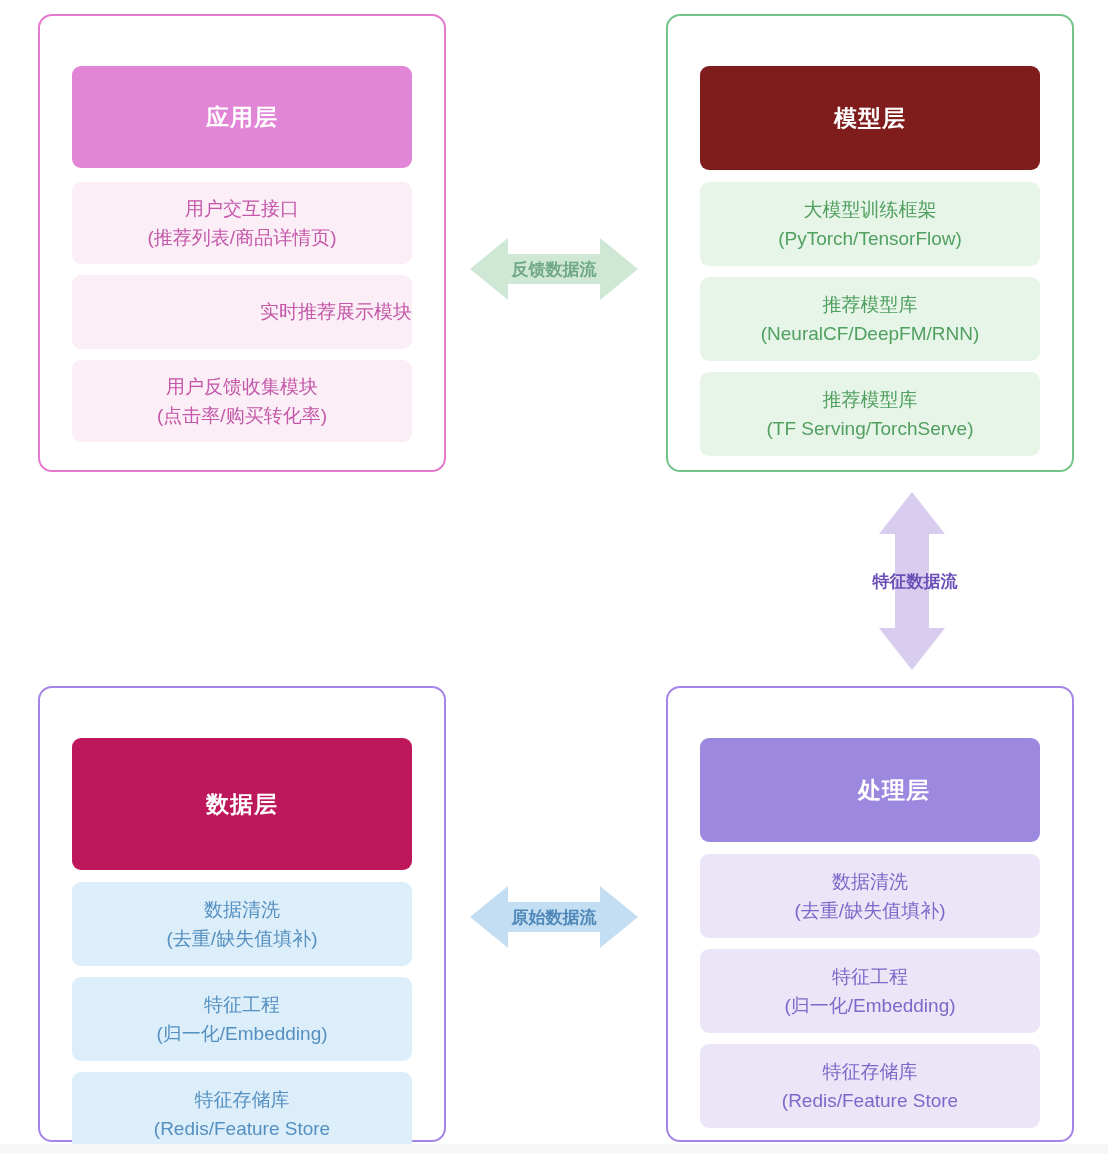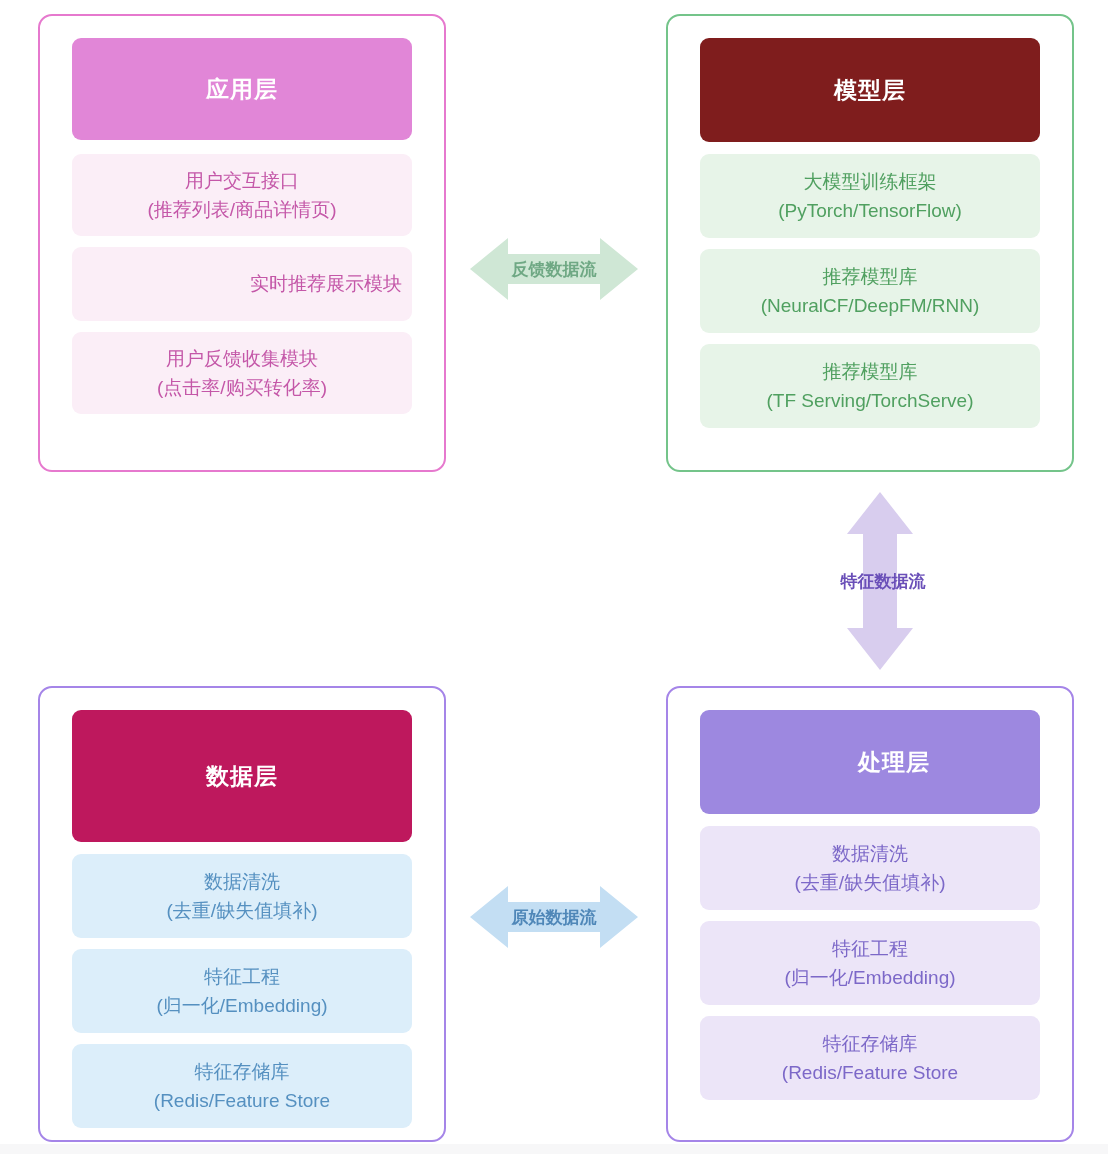--- a/index.html
+++ b/index.html
@@ -50,33 +50,34 @@
   .panel-header {
     border-radius: 9px;
     color: #ffffff;
     font-size: 23px;
     font-weight: bold;
     letter-spacing: 1px;
     display: flex;
     align-items: center;
     justify-content: center;
     flex: 0 0 auto;
+    margin-top: 28px;
   }
   .panel-app   .panel-header { background: #e186d7; height: 102px; margin-bottom: 14px; }
   .panel-model .panel-header { background: #7f1d1d; height: 104px; margin-bottom: 12px; }
   .panel-data  .panel-header { background: #be185d; height: 132px; margin-bottom: 12px; }
   .panel-proc  .panel-header { background: #9d88e0; height: 104px; margin-bottom: 12px; padding-left: 48px; }
 
   
   .card {
     border-radius: 9px;
     text-align: center;
     font-size: 19px;
     line-height: 1.55;
-    padding: 9px 10px;
+    padding: 9px 0;
     margin-bottom: 11px;
     display: flex;
     flex-direction: column;
     align-items: center;
     justify-content: center;
     box-sizing: border-box;
   }
   .card:last-child { margin-bottom: 0; }
   .card .l2 { white-space: nowrap; }
 
@@ -106,21 +107,21 @@
     white-space: nowrap;
     z-index: 2;
   }
   .arrow-feedback { left: 470px; top: 236px; width: 168px; height: 66px; }
   .arrow-feedback .label { color: #6fa884; }
   .arrow-raw { left: 470px; top: 884px; width: 168px; height: 66px; }
   .arrow-raw .label { color: #4f87b8; }
 
   .arrow-v {
     position: absolute;
-    left: 818px;
+    left: 850px;
     top: 492px;
     width: 130px;
     height: 178px;
   }
   .arrow-v .shape { position: absolute; inset: 0; }
   .arrow-v .label {
     position: absolute;
     left: 0;
     top: 50%;
     transform: translateY(-50%);

